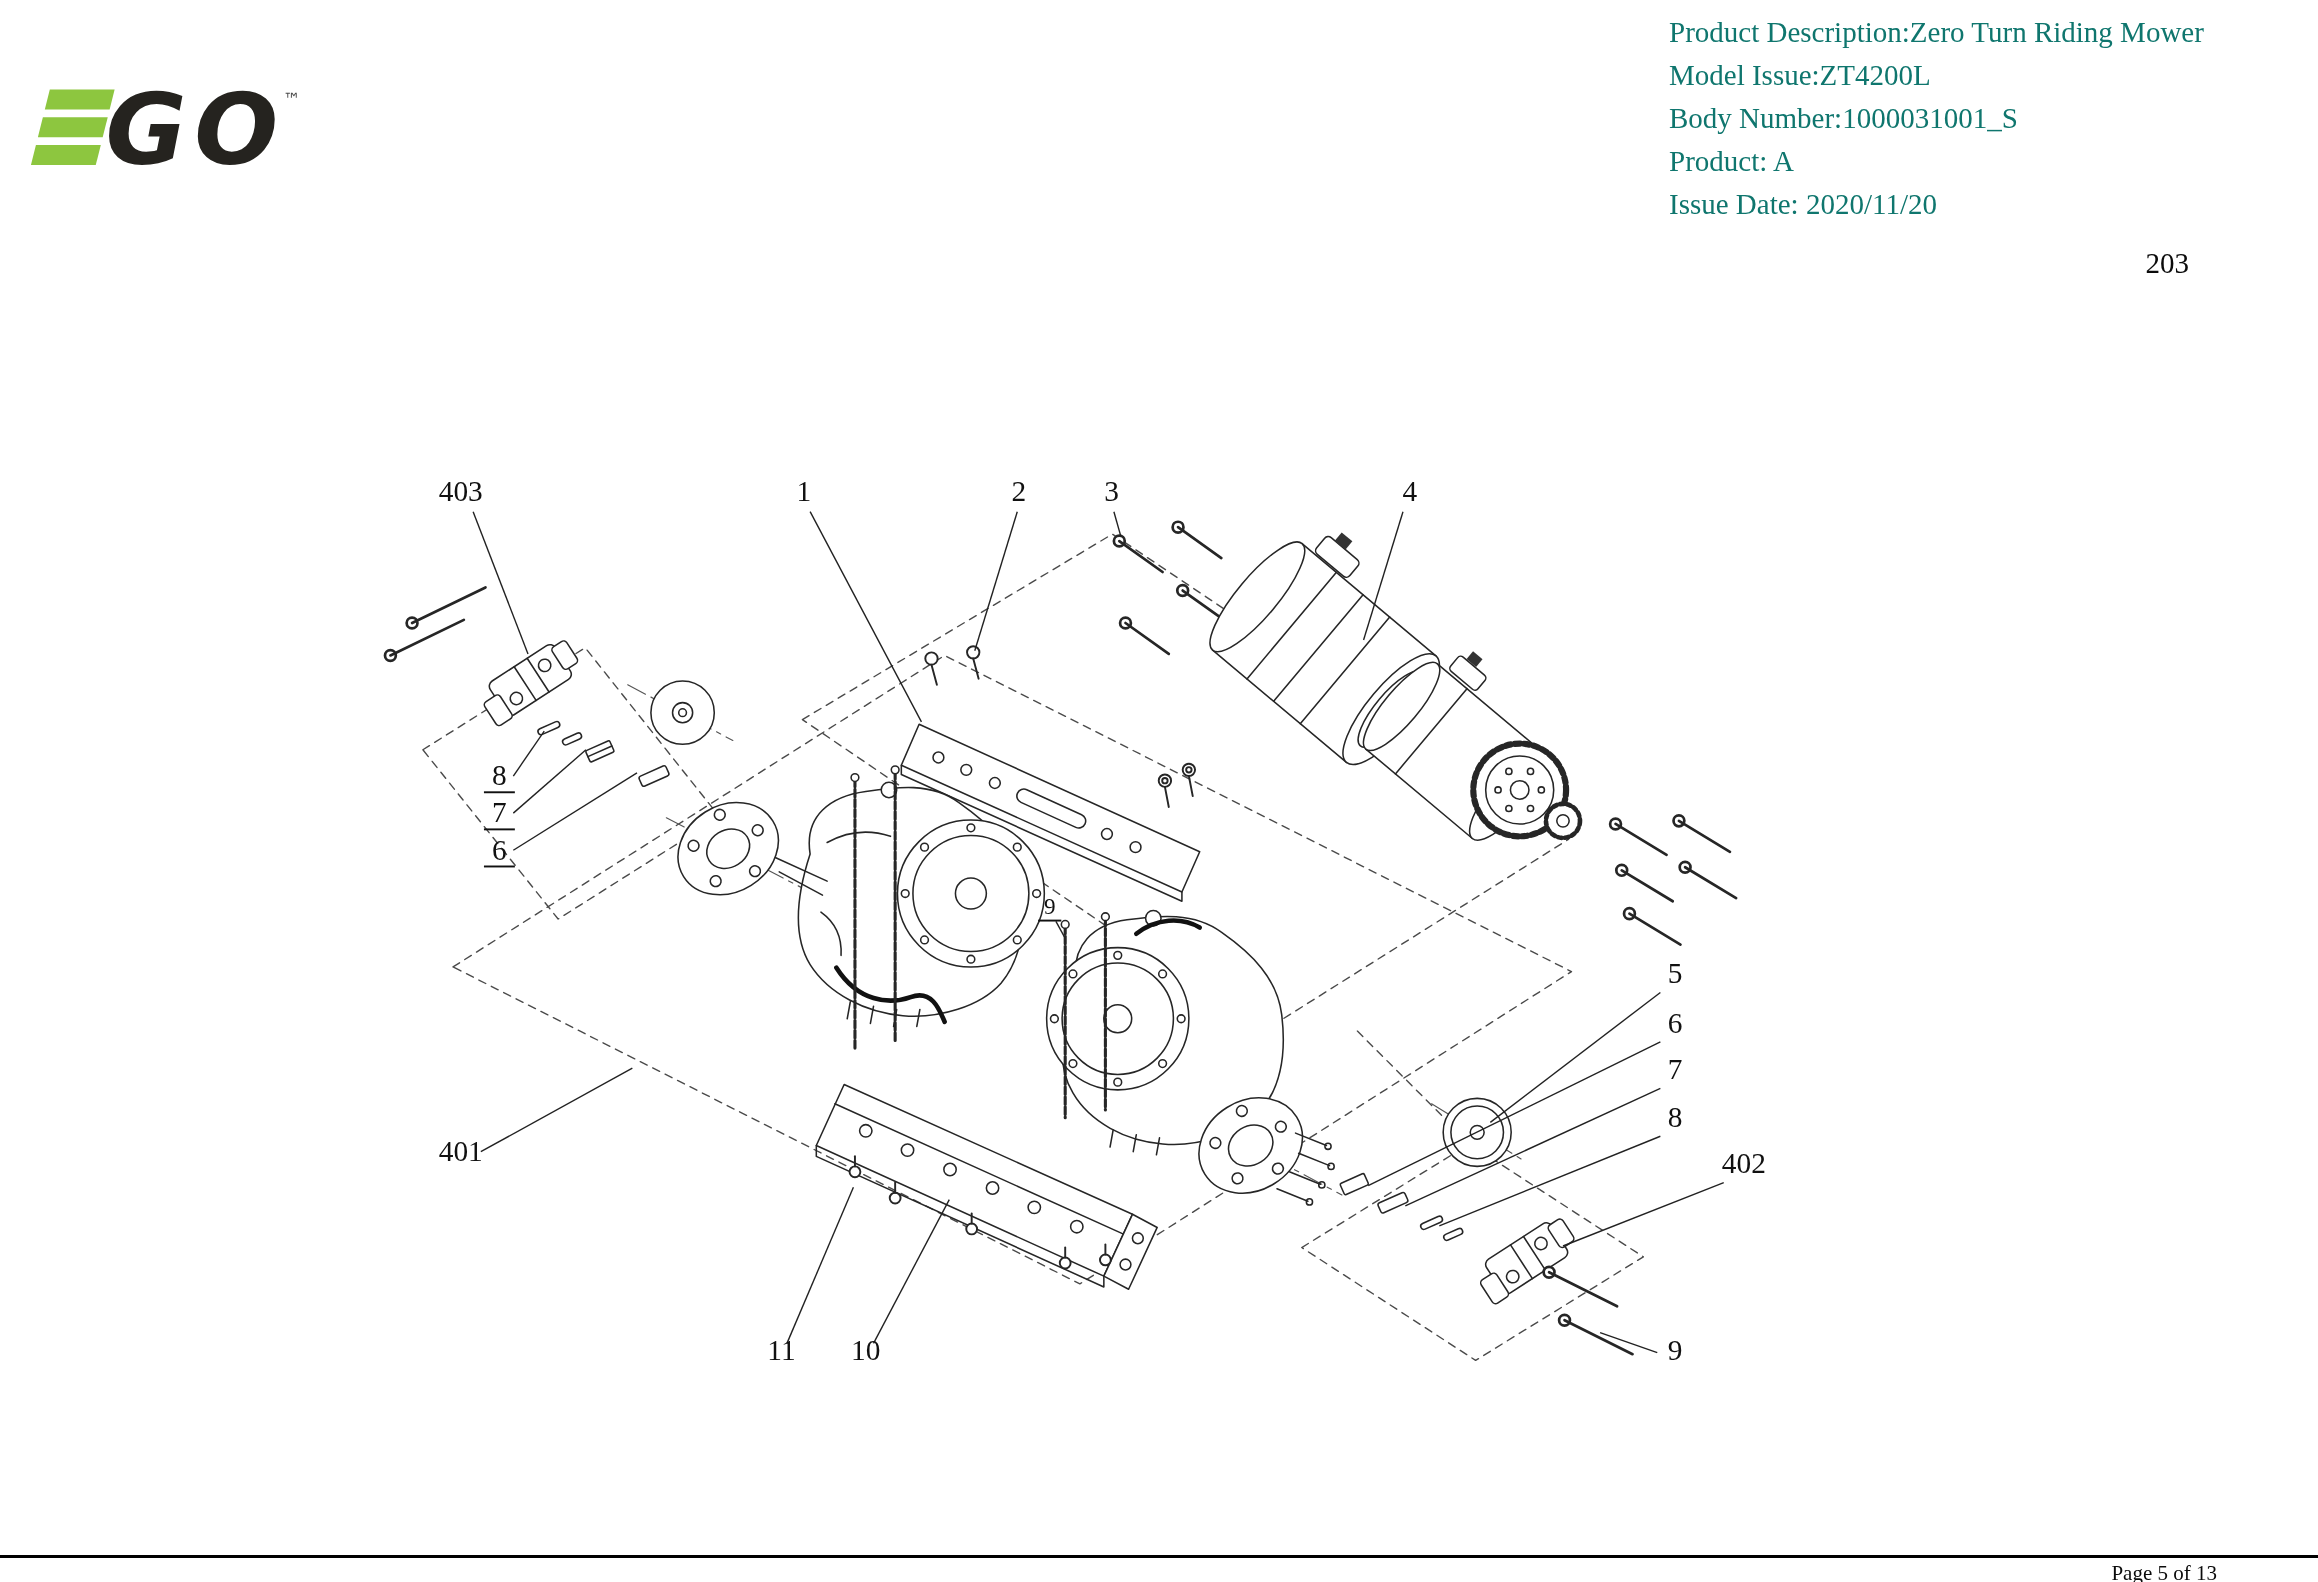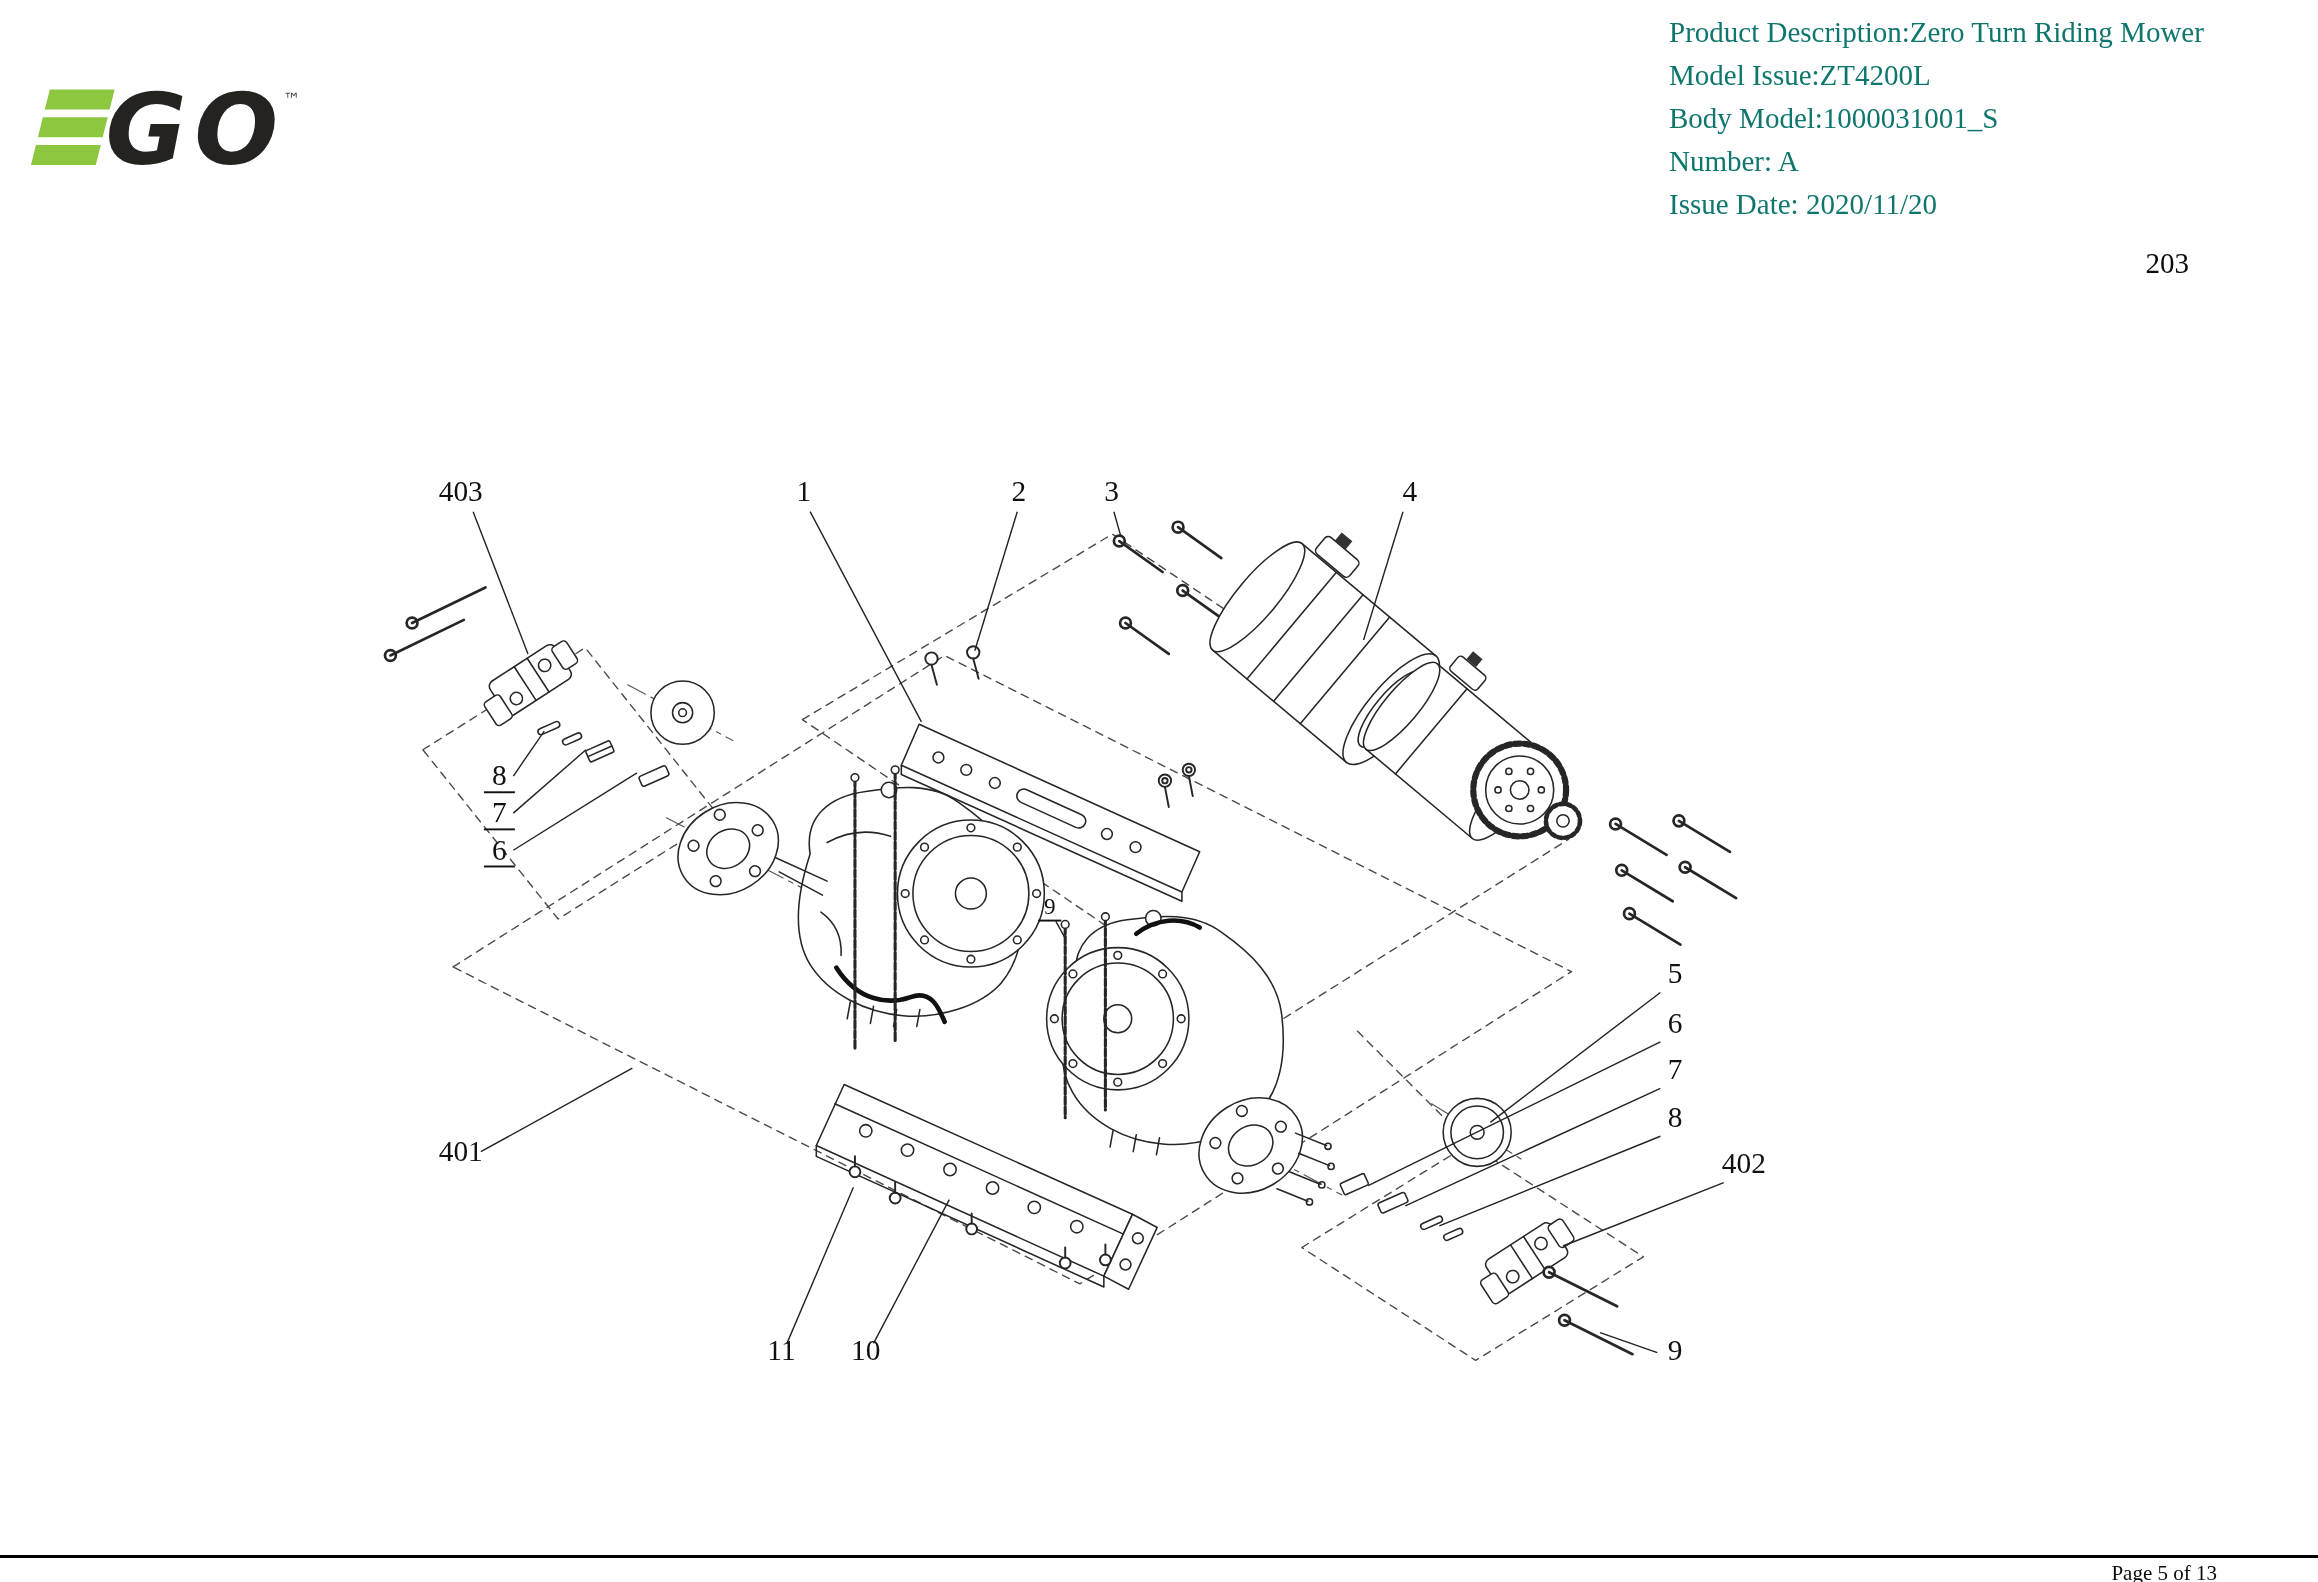--- a/index.html
+++ b/index.html
@@ -39,22 +39,22 @@
         <rect class="logo-bar" x="10" y="80" width="84" height="26" fill="#8dc63f"></rect>
       </g>
       <text class="logo-go" x="108" y="104">GO</text>
       <text class="logo-tm" x="338" y="28">™</text>
     </svg>
   </div>
 
   <header class="doc-header">
     <div>Product Description:Zero Turn Riding Mower</div>
     <div>Model Issue:ZT4200L</div>
-    <div>Body Model:1000031001_S</div>
-    <div>Number: A</div>
+    <div>Body Number:1000031001_S</div>
+    <div>Product: A</div>
     <div>Issue Date: 2020/11/20</div>
   </header>
 
   <div class="page-number">203</div>
 
   <svg id="diagram-svg" viewBox="0 0 3000 2048">
 
     <g stroke="#262626" fill="none" stroke-width="2" stroke-linecap="round" stroke-linejoin="round">
 
       <g stroke="#4a4a4a" stroke-width="1.8" stroke-dasharray="10 8">

